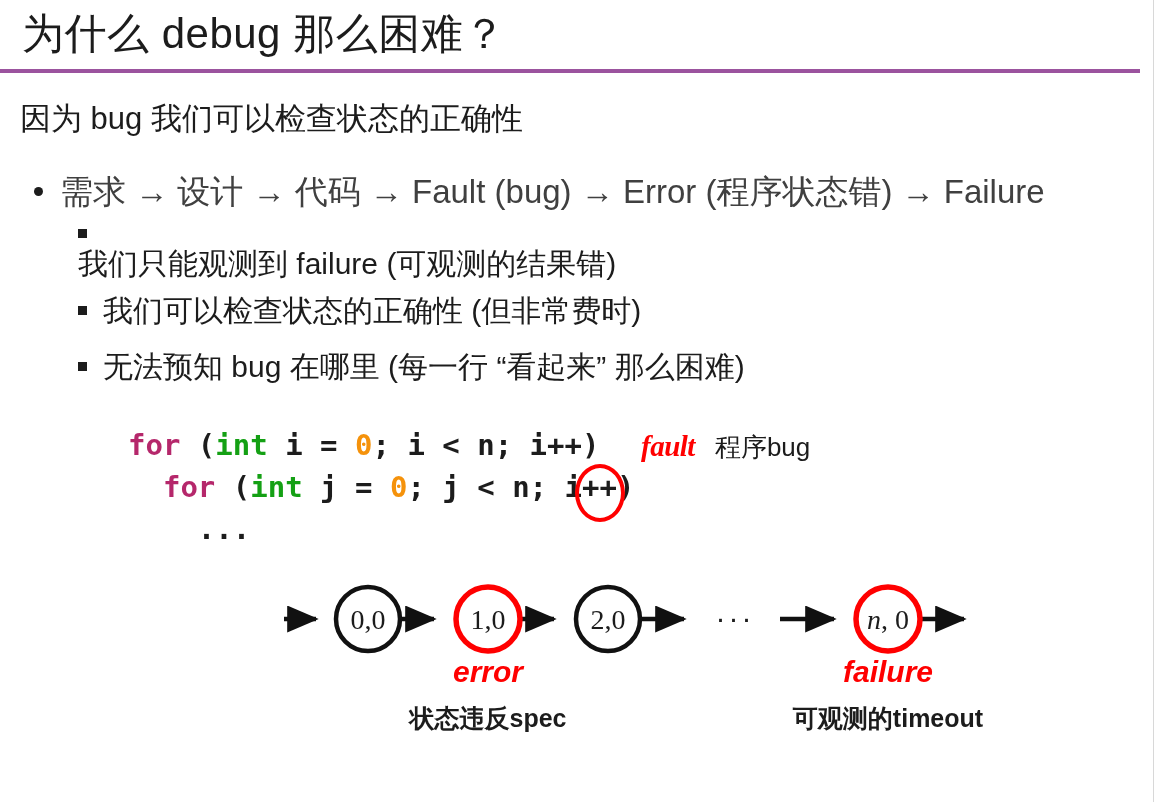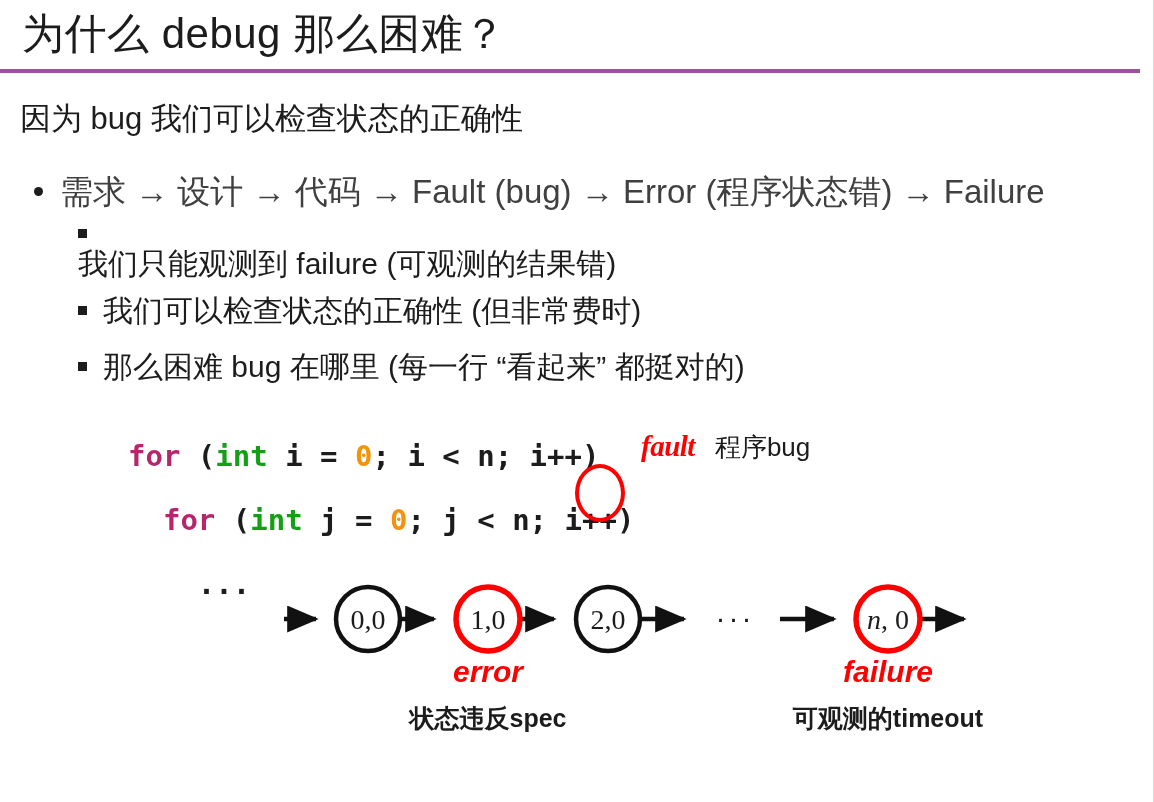--- a/index.html
+++ b/index.html
@@ -100,21 +100,21 @@
   #bullet-l2-2 { top: 347px; }
 
   
   #code {
     position: absolute;
     left: 128px;
     top: 424px;
     font-family: "DejaVu Sans Mono", "Liberation Mono", monospace;
     font-size: 29px;
     font-weight: bold;
-    line-height: 64px;
+    line-height: 42px;
     white-space: pre;
     color: #1c1c1c;
   }
   #code .kw   { color: #b5276b; }
   #code .type { color: #14a014; }
   #code .num  { color: #f5920b; }
 
   .code-annot {
     position: absolute;
     font-size: 29px;
@@ -208,21 +208,21 @@
   <div class="bullet-l2" id="bullet-l2-0">
     <span class="sq"></span>
     <span>我们只能观测到 failure (可观测的结果错)</span>
   </div>
   <div class="bullet-l2" id="bullet-l2-1">
     <span class="sq"></span>
     <span>我们可以检查状态的正确性 (但非常费时)</span>
   </div>
   <div class="bullet-l2" id="bullet-l2-2">
     <span class="sq"></span>
-    <span>那么困难 bug 在哪里 (每一行 “看起来” 都挺对的)</span>
+    <span>无法预知 bug 在哪里 (每一行 “看起来” 那么困难)</span>
   </div>
 
   <div id="code"><span class="kw">for</span><span> (</span><span class="type">int</span><span> i = </span><span class="num">0</span><span>; i &lt; n; i++)</span>
 <span>  </span><span class="kw">for</span><span> (</span><span class="type">int</span><span> j = </span><span class="num">0</span><span>; j &lt; n; i++)</span>
 <span>    ...</span></div>
 
   <div id="code-ellipse"></div>
 
   <div class="code-annot" id="annot-fault">
     <span class="kwred">fault</span><span class="cn">程序bug</span>

